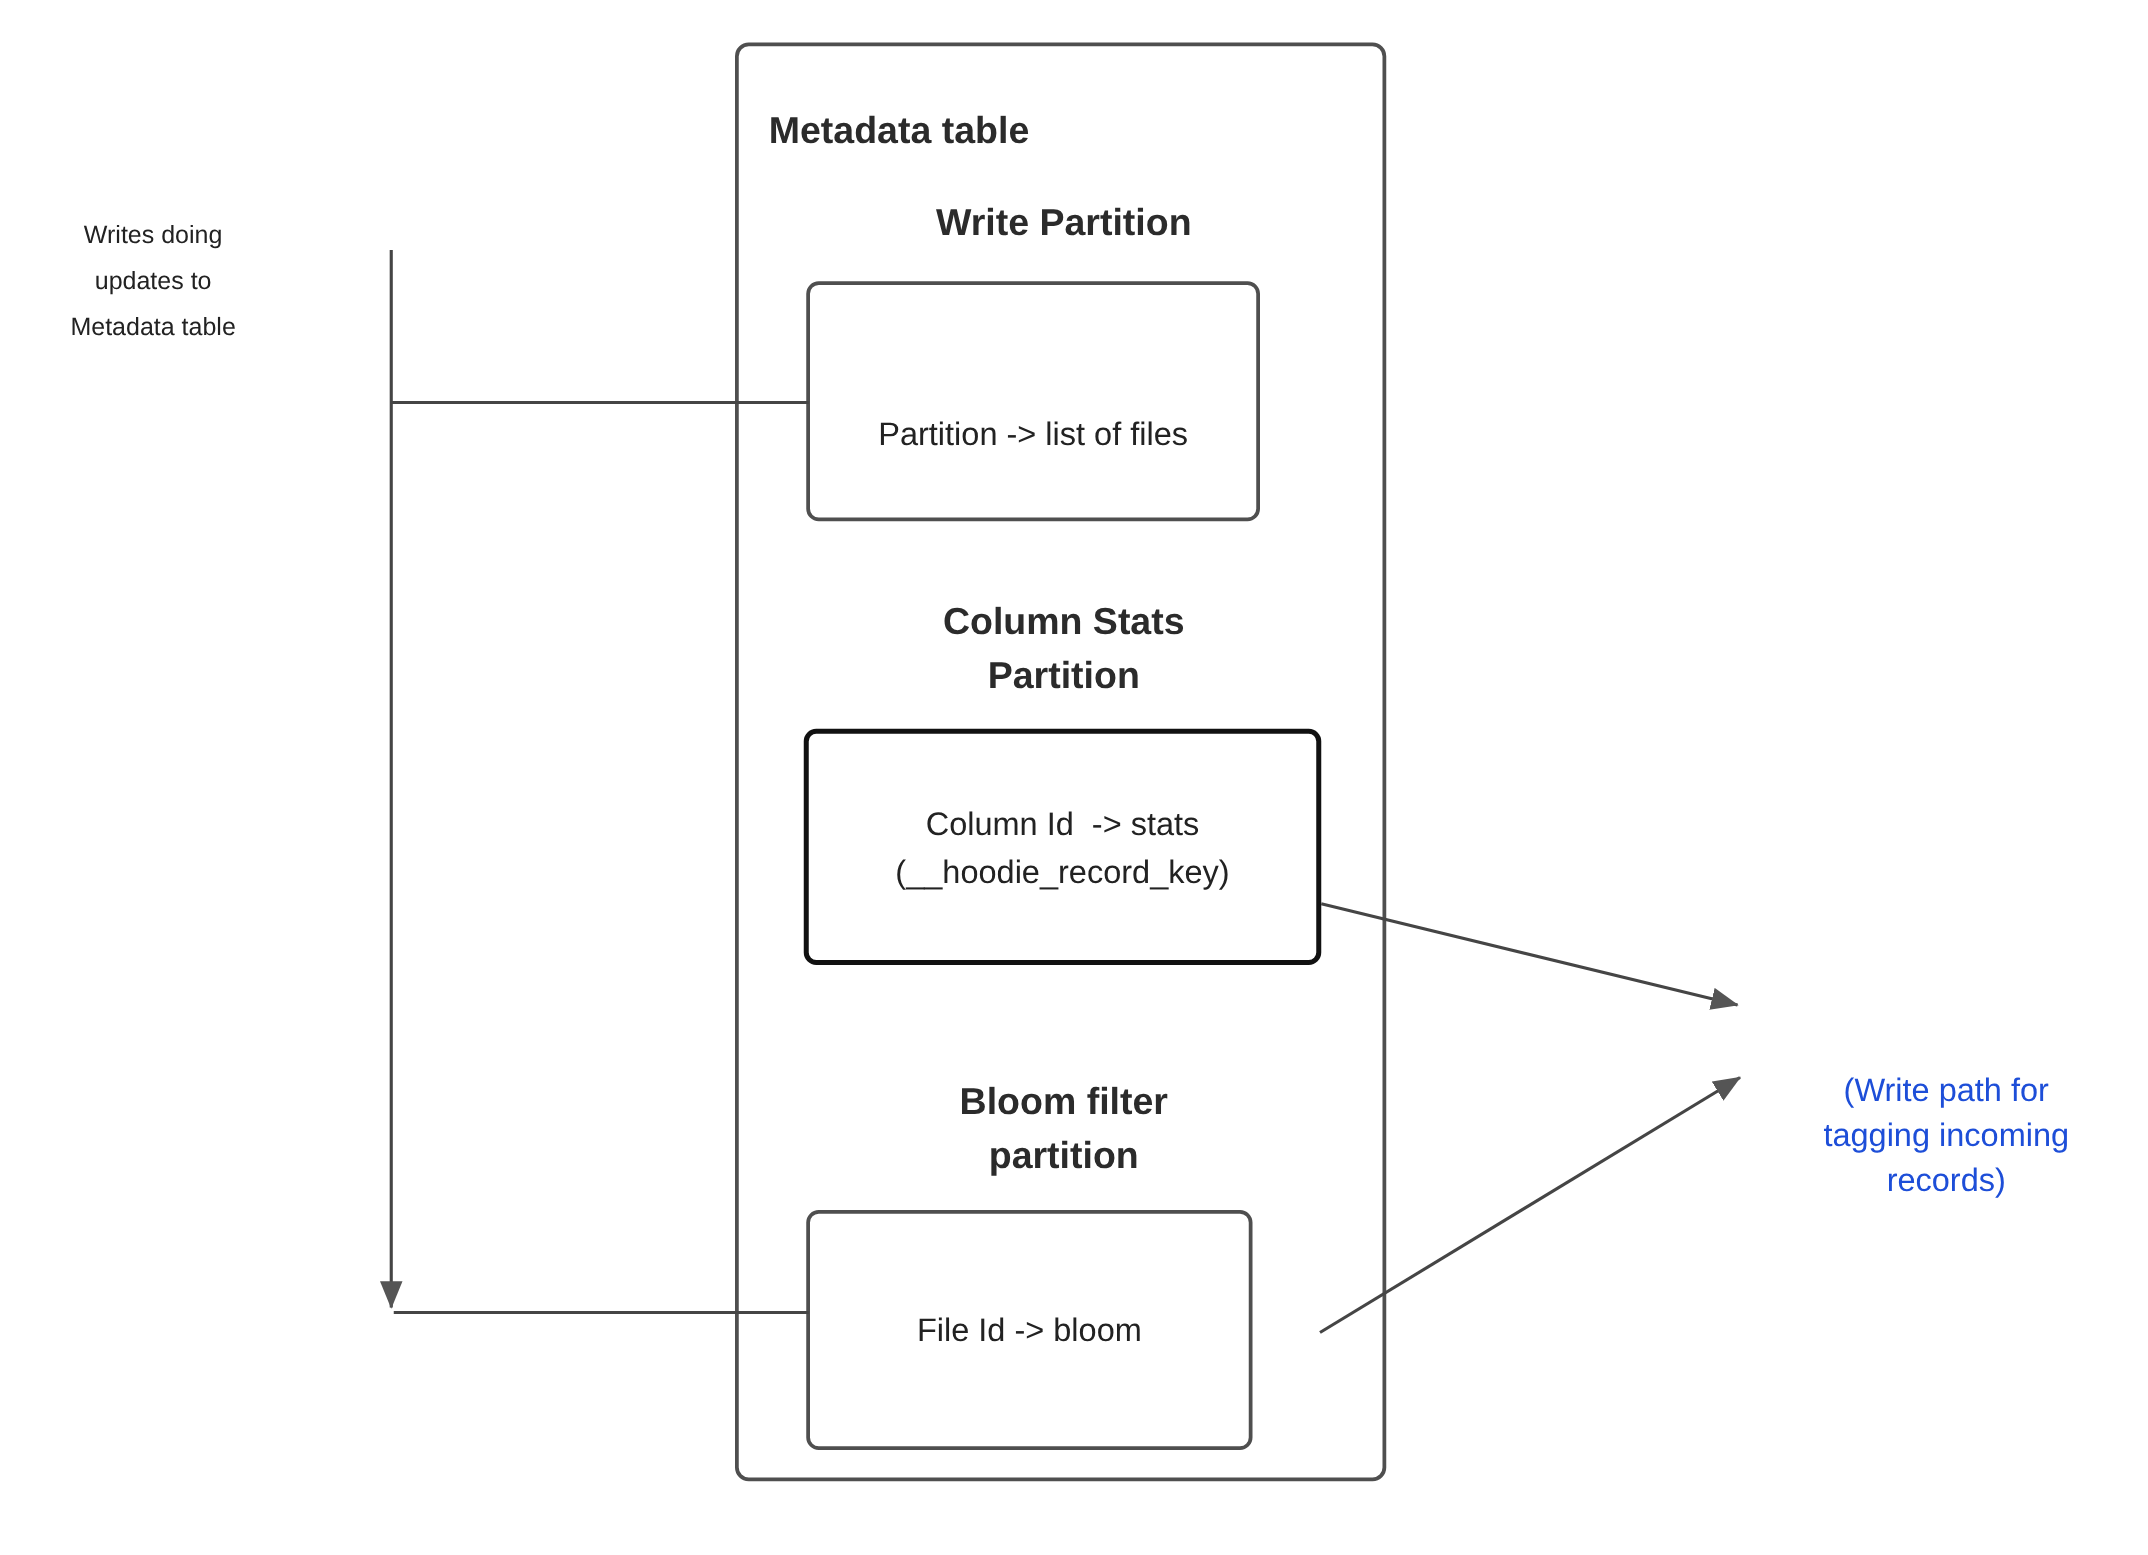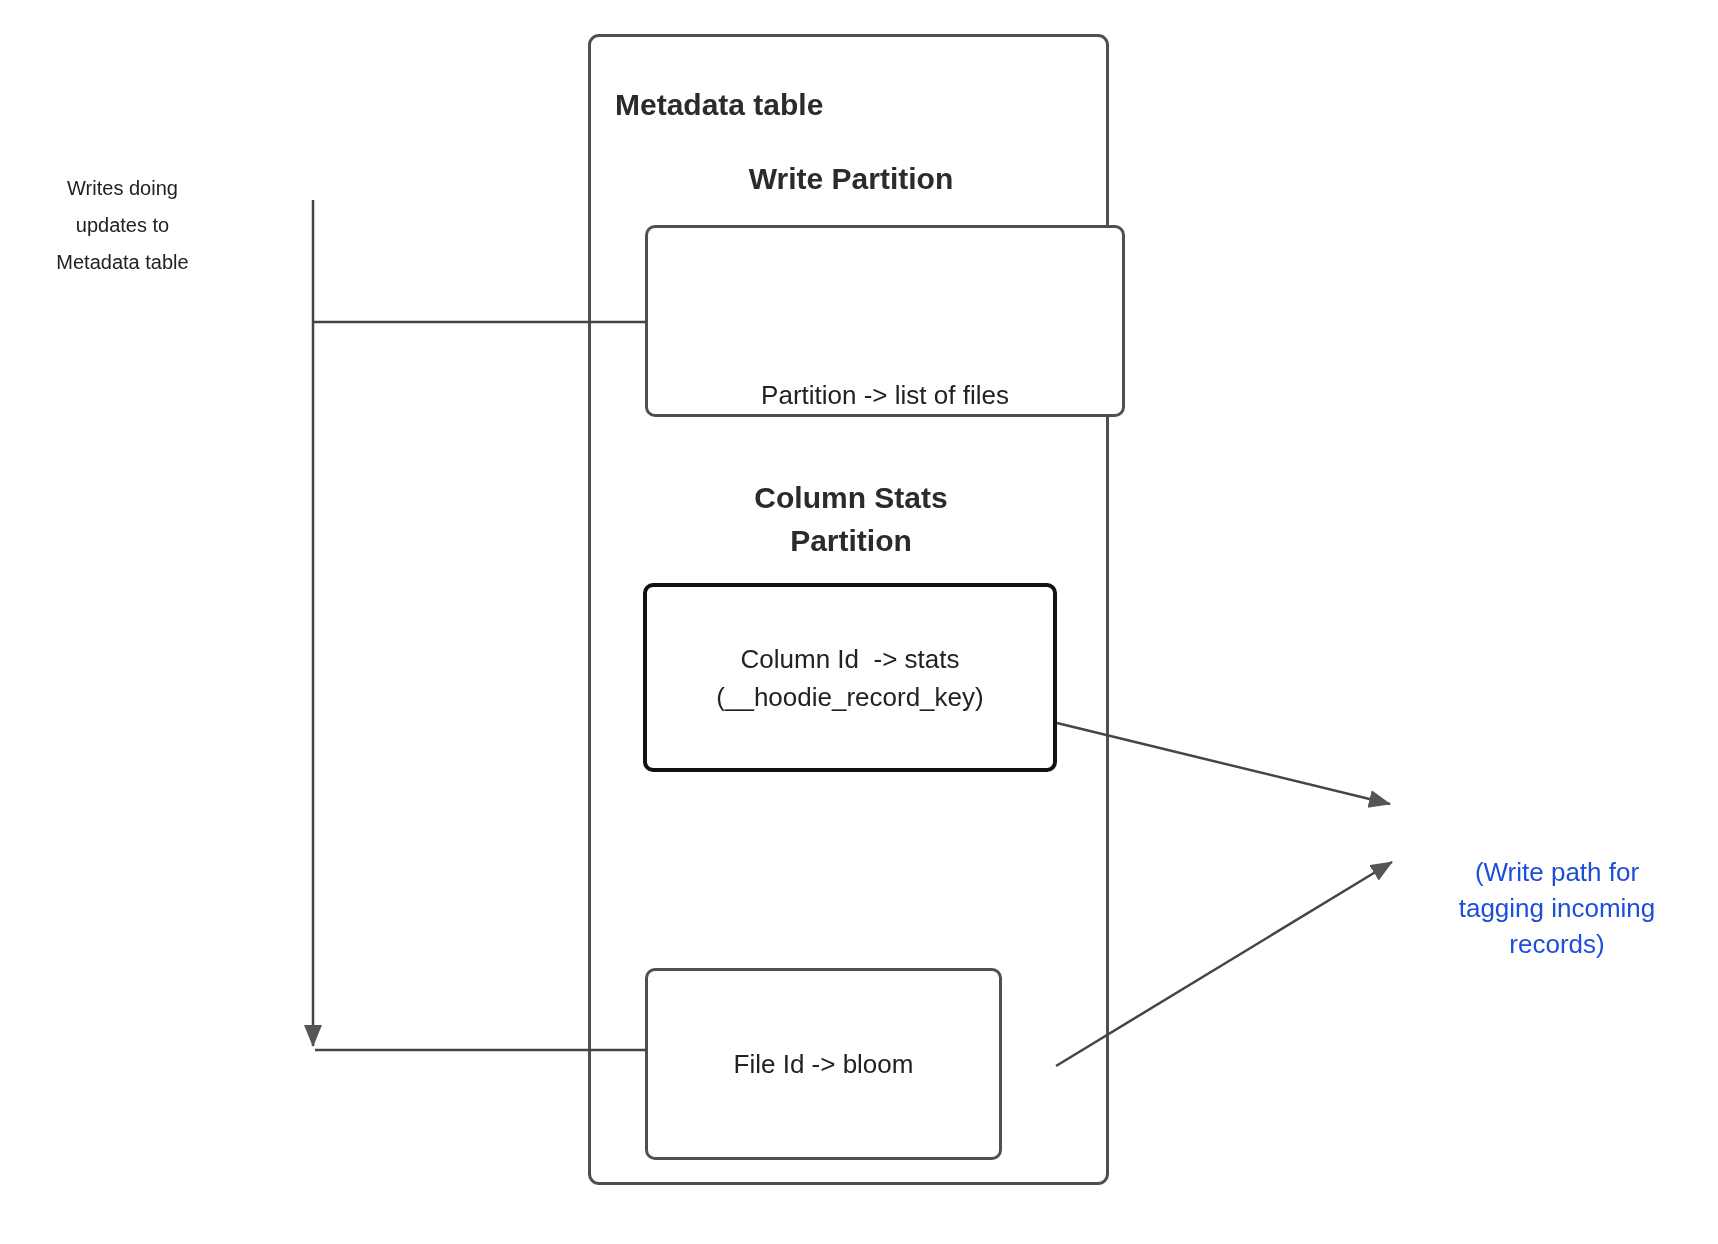--- a/index.html
+++ b/index.html
@@ -44,22 +44,22 @@
     z-index: 2;
     display: flex;
     justify-content: center;
     align-items: center;
   }
   .inner-box.emphasis {
     border: 4px solid #111111;
   }
   .files-box {
     left: 645px; top: 225px;
-    width: 480px; height: 192px;
-    align-items: flex-end;
+    width: 363px; height: 192px;
+    align-items: center;
   }
   .files-box .label { padding-top: 51px; }
   .stats-box {
     left: 643px; top: 583px;
     width: 414px; height: 189px;
   }
   .bloom-box {
     left: 645px; top: 968px;
     width: 357px; height: 192px;
   }
@@ -160,20 +160,22 @@
     <div class="label">Partition -&gt; list of files</div>
   </div>
 
   <div class="abs heading heading-stats">Column Stats
 Partition</div>
   <div class="abs inner-box emphasis stats-box">
     <div class="label">Column Id  -&gt; stats
 (__hoodie_record_key)</div>
   </div>
 
+  <div class="abs heading heading-bloom">Bloom filter
+partition</div>
   <div class="abs inner-box bloom-box">
     <div class="label">File Id -&gt; bloom</div>
   </div>
 
   <div class="abs index-group">
     <div class="index-subtitle">(Write path for
 tagging incoming
 records)</div>
   </div>
 

